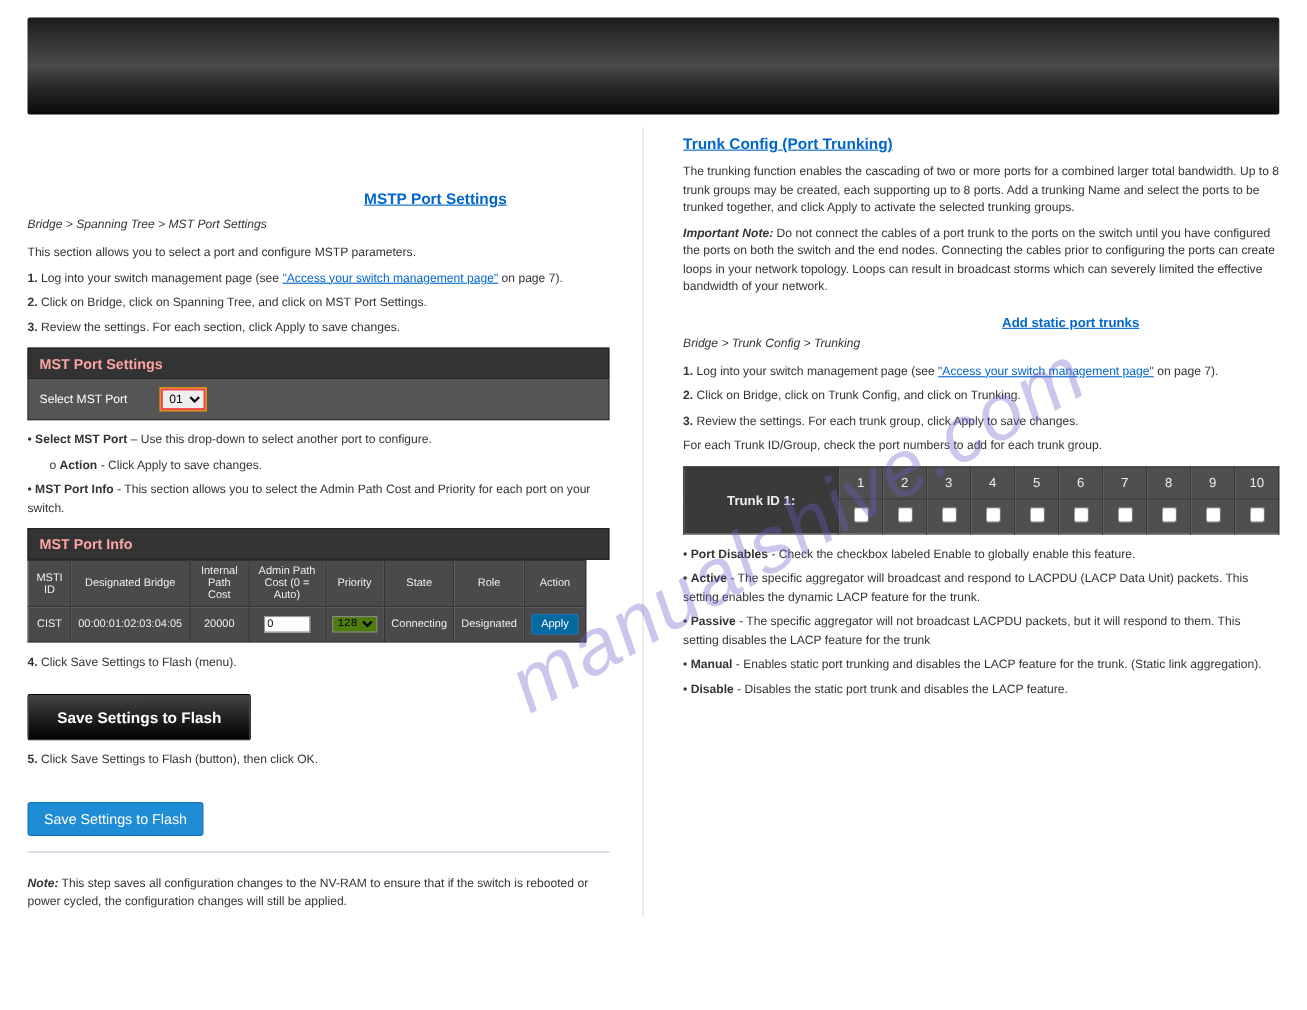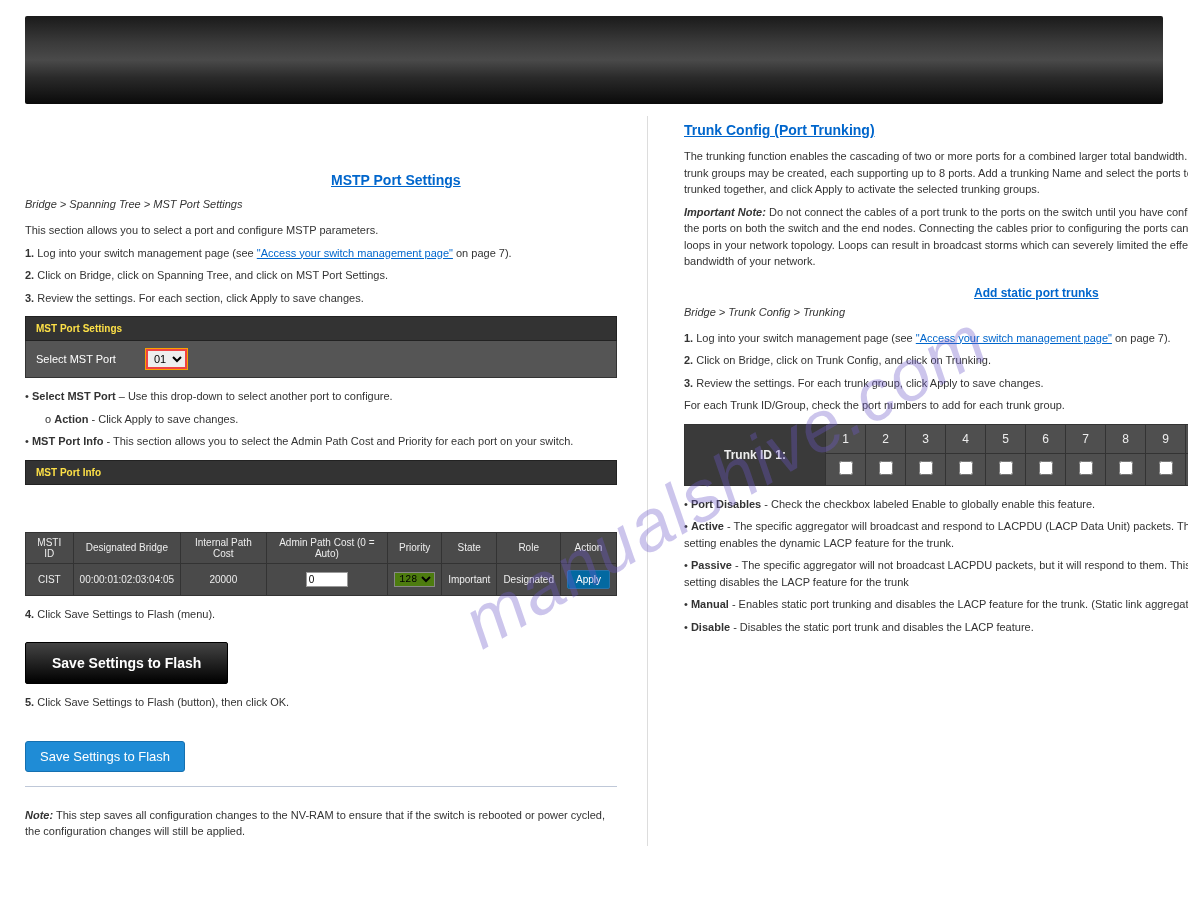--- a/index.html
+++ b/index.html
@@ -68,23 +68,23 @@
     font-size: 11px;
     line-height: 1.5;
     margin: 6px 0;
   }
   strong.step { font-weight: bold; }
   .panel {
     margin: 10px 0;
   }
   .panel-header {
     background: #333;
-    color: #fde047;
+    color: #fca5a5;
     padding: 6px 10px;
-    font-size: 10px;
+    font-size: 13px;
     font-weight: bold;
     border: 1px solid #222;
   }
   .panel-row {
     background: #555;
     color: #fff;
     padding: 8px 10px;
     display: flex;
     align-items: center;
     gap: 30px;
@@ -94,24 +94,23 @@
   }
   select.small-select {
     background: #eee;
     border: 2px solid #ef4444;
     font-size: 11px;
     padding: 1px 2px;
     color: #000;
     outline: 1px solid #faa200;
   }
   .mst-table {
-    width: 592px;
+    width: 508px;
     border-collapse: collapse;
     font-size: 10px;
-    margin-top: 47px;
   }
   .mst-table th {
     background: #4a4a4a;
     color: #eee;
     border: 1px solid #333;
     padding: 4px 6px;
     text-align: center;
     font-weight: normal;
   }
   .mst-table td {
@@ -275,21 +274,21 @@
           <th>State</th>
           <th>Role</th>
           <th>Action</th>
         </tr>
         <tr>
           <td>CIST</td>
           <td>00:00:01:02:03:04:05</td>
           <td>20000</td>
           <td><input type="text" value="0" style=""></td>
           <td><select><option>128</option></select></td>
-          <td>Important</td>
+          <td>Connecting</td>
           <td>Designated</td>
           <td><button class="apply-btn">Apply</button></td>
         </tr>
       </tbody>
         </table>
     </div>
 
     <p class="body">
       <strong class="step">4.</strong>
       <span>Click Save Settings to Flash (menu).</span>

